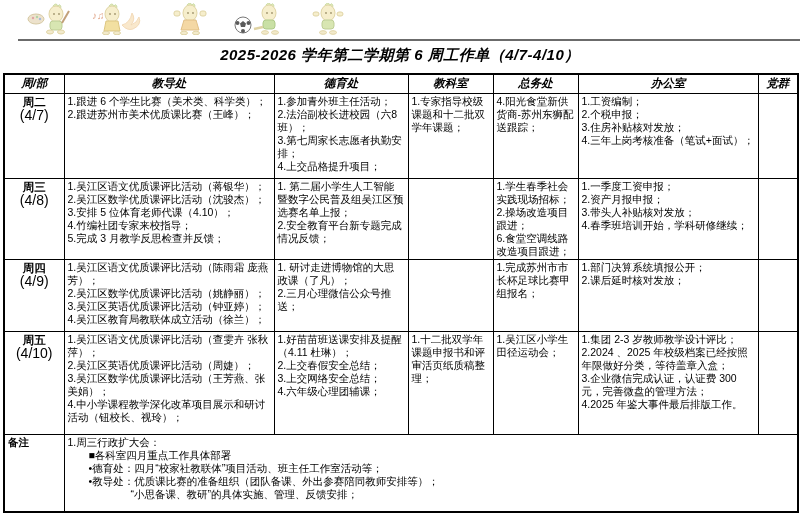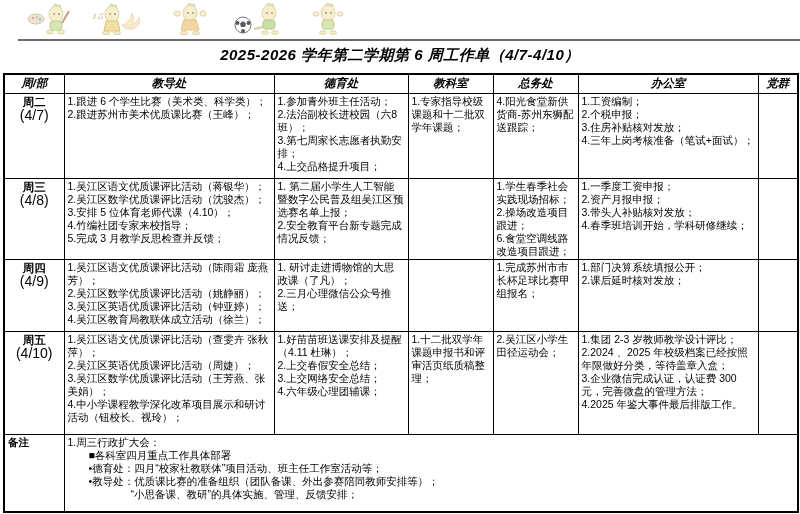--- a/index.html
+++ b/index.html
@@ -195,21 +195,21 @@
         </td>
         <td class="cell">1.吴江区语文优质课评比活动（查雯卉 张秋萍）；
 2.吴江区英语优质课评比活动（周婕）；
 3.吴江区数学优质课评比活动（王芳燕、张美娟）；
 4.中小学课程教学深化改革项目展示和研讨活动（钮校长、视玲）；</td>
         <td class="cell">1.好苗苗班送课安排及提醒（4.11 杜琳）；
 2.上交春假安全总结；
 3.上交网络安全总结；
 4.六年级心理团辅课；</td>
         <td class="cell">1.十二批双学年课题申报书和评审活页纸质稿整理；</td>
-        <td class="cell">2.吴江区小学生田径运动会；</td>
+        <td class="cell">1.吴江区小学生田径运动会；</td>
         <td class="cell">1.集团 2-3 岁教师教学设计评比；
 2.2024 、2025 年校级档案已经按照年限做好分类，等待盖章入盒；
 3.企业微信完成认证，认证费 300 元，完善微盘的管理方法；
 4.2025 年鉴大事件最后排版工作。</td>
         <td class="cell"></td>
       </tr>
       <tr style="height:78px">
         <td class="remark-label">备注</td>
         <td class="remark" colspan="6">1.周三行政扩大会：
 　　■各科室四月重点工作具体部署

